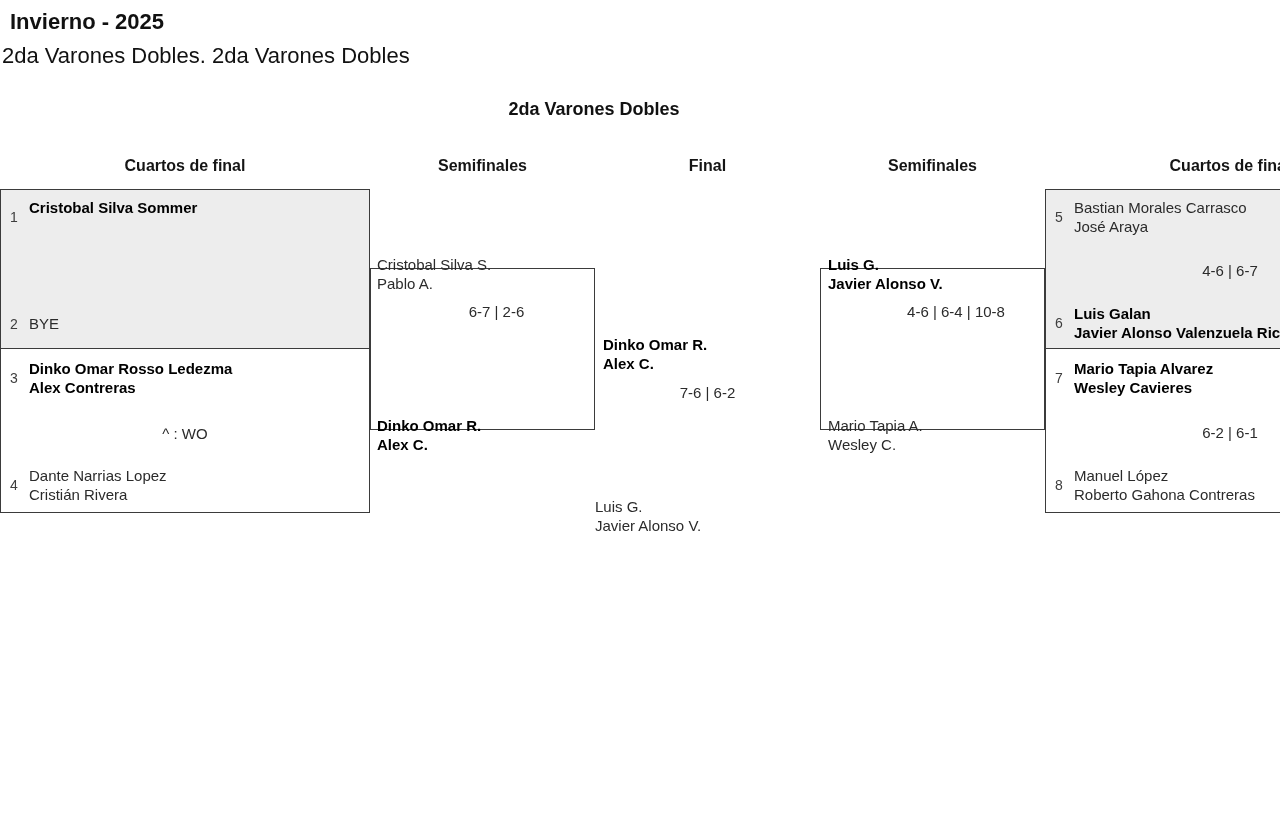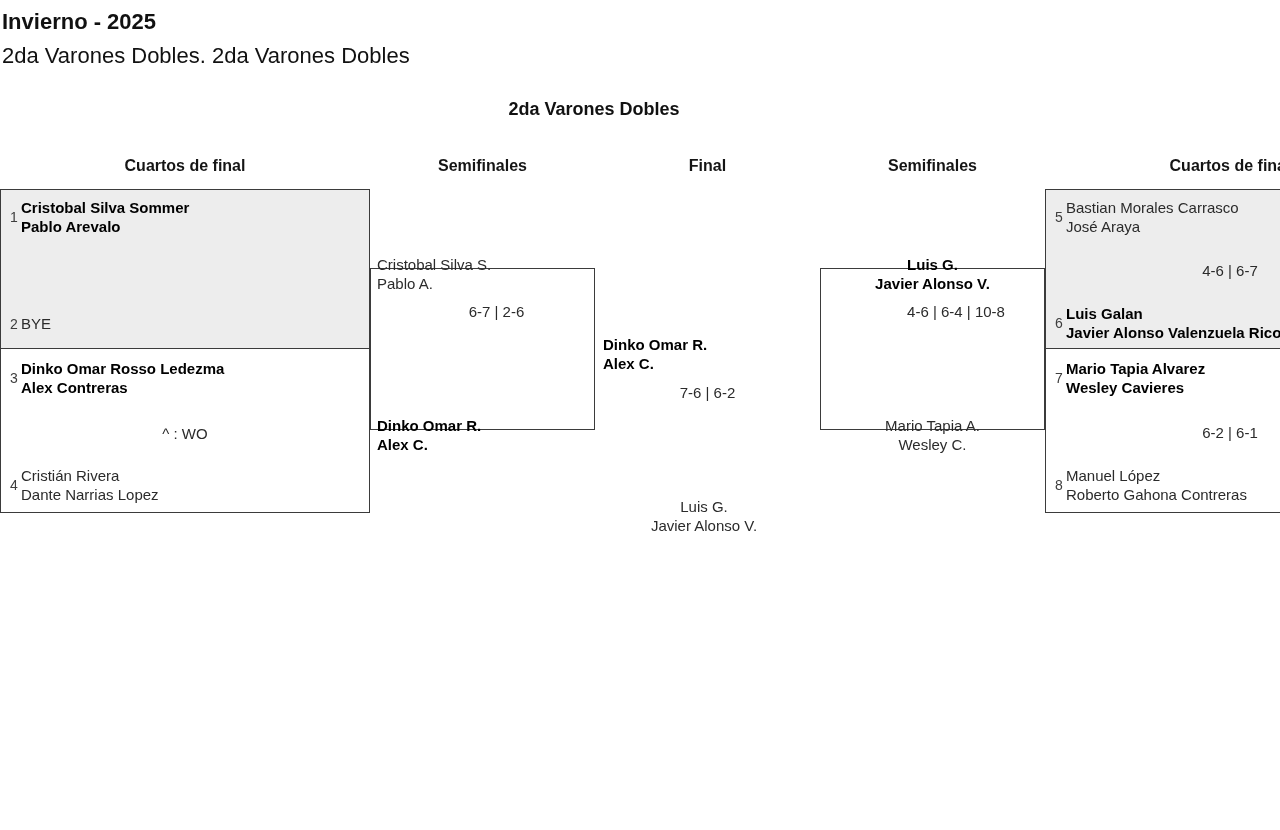--- a/index.html
+++ b/index.html
@@ -1,37 +1,37 @@
 <!DOCTYPE html>
 <html><head>
 <meta charset="utf-8">
 <style>
   * { margin:0; padding:0; box-sizing:border-box; }
   html,body { background:#fff; }
   .page {
     position:relative; width:1280px; height:830px; overflow:hidden;
     background:#fff; font-family:"Liberation Sans","DejaVu Sans",sans-serif; color:#1c1c1c;
   }
-  .page-title { position:absolute; left:2px; top:9px; font-size:22px; font-weight:700; color:#111; }
+  .page-title { position:absolute; left:10px; top:9px; font-size:22px; font-weight:700; color:#111; }
   .page-subtitle { position:absolute; left:2px; top:43px; font-size:22px; font-weight:400; color:#111; }
   .logo { position:absolute; left:1204px; top:5px; width:76px; height:72px; }
   .bracket-heading { position:absolute; left:0; top:99px; width:1188px; text-align:center; font-size:18px; font-weight:700; color:#111; }
   .bracket { position:absolute; left:0; top:0; width:1415px; height:700px; }
   .col-header { position:absolute; top:157px; text-align:center; font-size:16px; font-weight:600; color:#151515; }
   .box { position:absolute; border:1px solid #3b3b3b; background:#fff; }
   .box.shaded { background:#ededed; }
   .entry { position:absolute; left:0; width:100%; height:38px; }
   .entry .seed { position:absolute; left:9px; top:50%; transform:translateY(-50%); font-size:14px; color:#3d3d3d; }
-  .entry .names { margin-left:20px; font-size:15px; line-height:19px; color:#2b2b2b; }
+  .entry .names { margin-left:28px; font-size:15px; line-height:19px; color:#2b2b2b; }
   .entry.winner .names { font-weight:700; color:#000; }
   .entry.single { height:19px; }
   .score { position:absolute; text-align:center; font-size:15px; color:#2b2b2b; line-height:19px; }
   .float-names { position:absolute; font-size:15px; line-height:19px; color:#2b2b2b;margin-top:44px; }
   .float-names.winner { font-weight:700; color:#000; }
-  .float-names.right { text-align:center; }
+  .float-names.right { text-align:left; }
 </style>
 </head>
 <body>
 
 <div class="page">
 
   <div class="page-title">Invierno - 2025</div>
   <div class="page-subtitle">2da Varones Dobles. 2da Varones Dobles</div>
 
 
@@ -43,21 +43,20 @@
     <div class="col-header" style="left:370px;width:225px;">Semifinales</div>
     <div class="col-header" style="left:595px;width:225px;">Final</div>
     <div class="col-header" style="left:820px;width:225px;">Semifinales</div>
     <div class="col-header" style="left:1045px;width:370px;">Cuartos de final</div>
 
     <div class="box shaded" style="left:0;top:189px;width:370px;height:160px;">
       <div class="entry winner" style="top:8px;">
         <span class="seed">1</span>
         <div class="names">
           <div>Cristobal Silva Sommer</div>
-          <div>Pablo Arevalo</div>
         </div>
       </div>
       <div class="entry single" style="top:124px;">
         <span class="seed">2</span>
         <div class="names">
           <div>BYE</div>
         </div>
       </div>
     </div>
 
@@ -66,22 +65,22 @@
         <span class="seed">3</span>
         <div class="names">
           <div>Dinko Omar Rosso Ledezma</div>
           <div>Alex Contreras</div>
         </div>
       </div>
       <div class="score" style="left:0;top:75px;width:100%;">^ : WO</div>
       <div class="entry" style="top:117px;">
         <span class="seed">4</span>
         <div class="names">
+          <div>Dante Narrias Lopez</div>
           <div>Cristián Rivera</div>
-          <div>Dante Narrias Lopez</div>
         </div>
       </div>
     </div>
 
     <div class="box" style="left:370px;top:268px;width:225px;height:162px;"></div>
     <div class="float-names" style="left:377px;top:211px;">
       <div>Cristobal Silva S.</div>
       <div>Pablo A.</div>
     </div>
     <div class="score" style="left:370px;top:302px;width:253px;">6-7 | 2-6</div>

